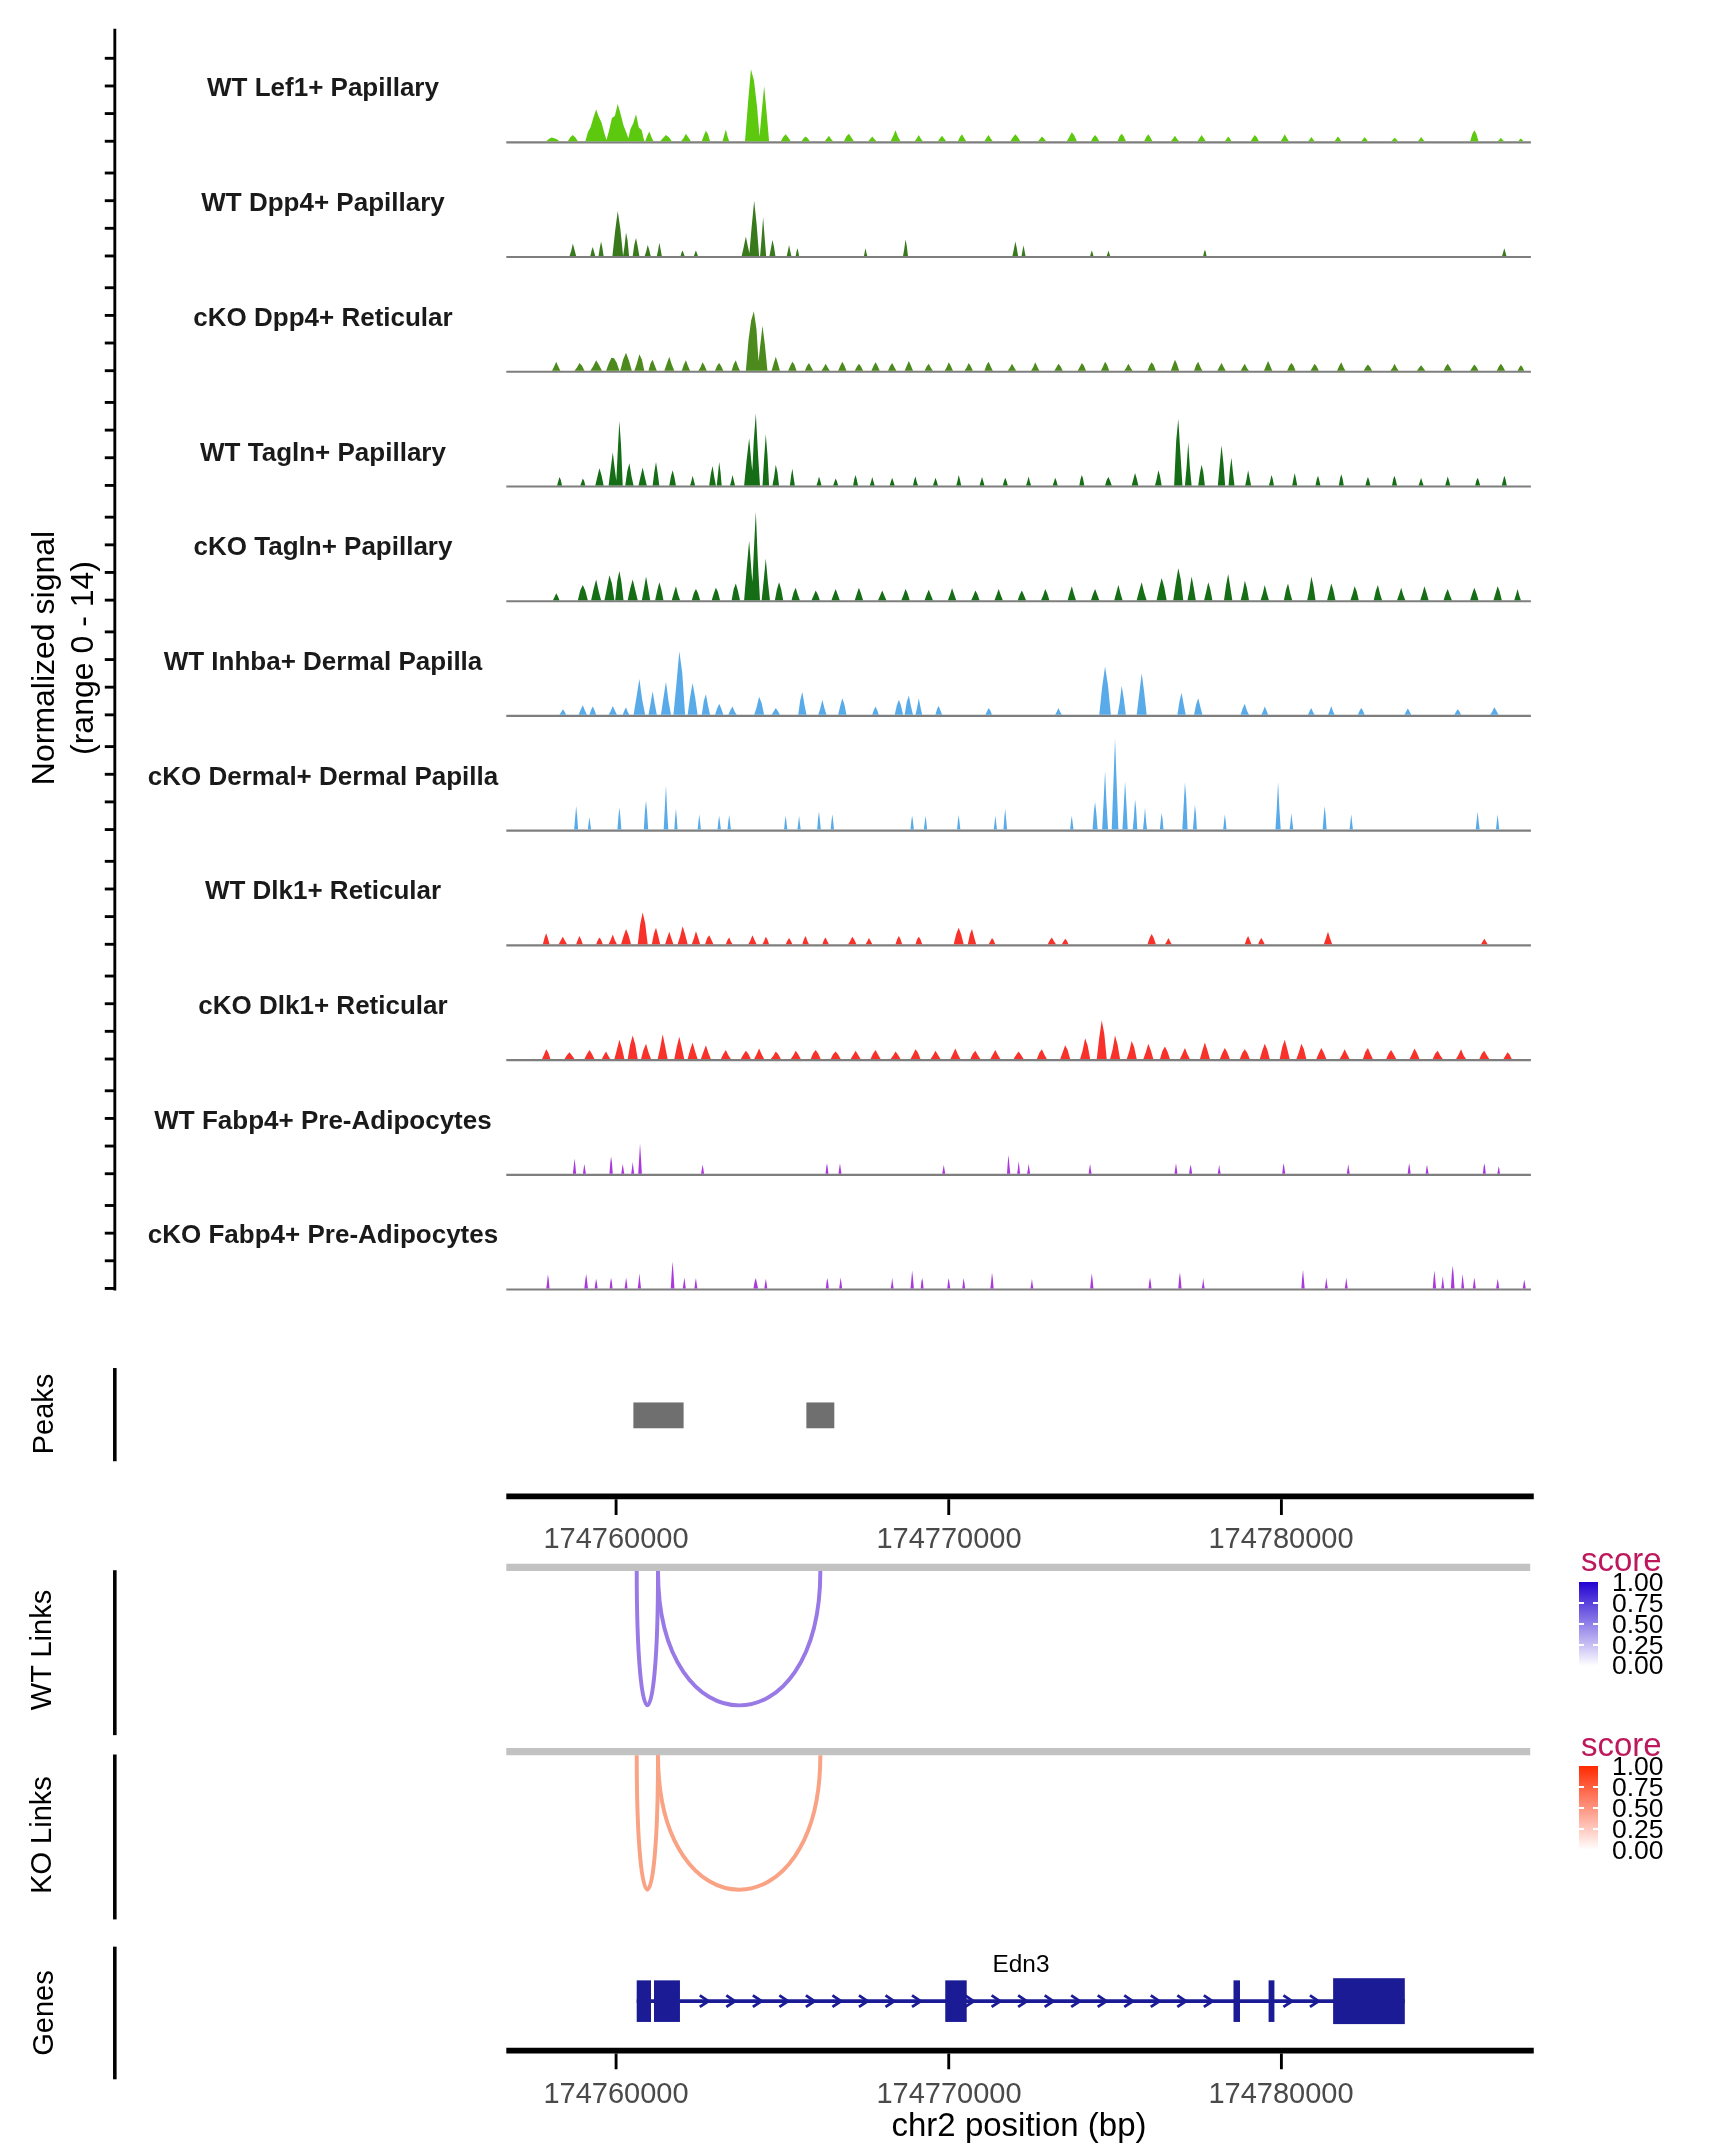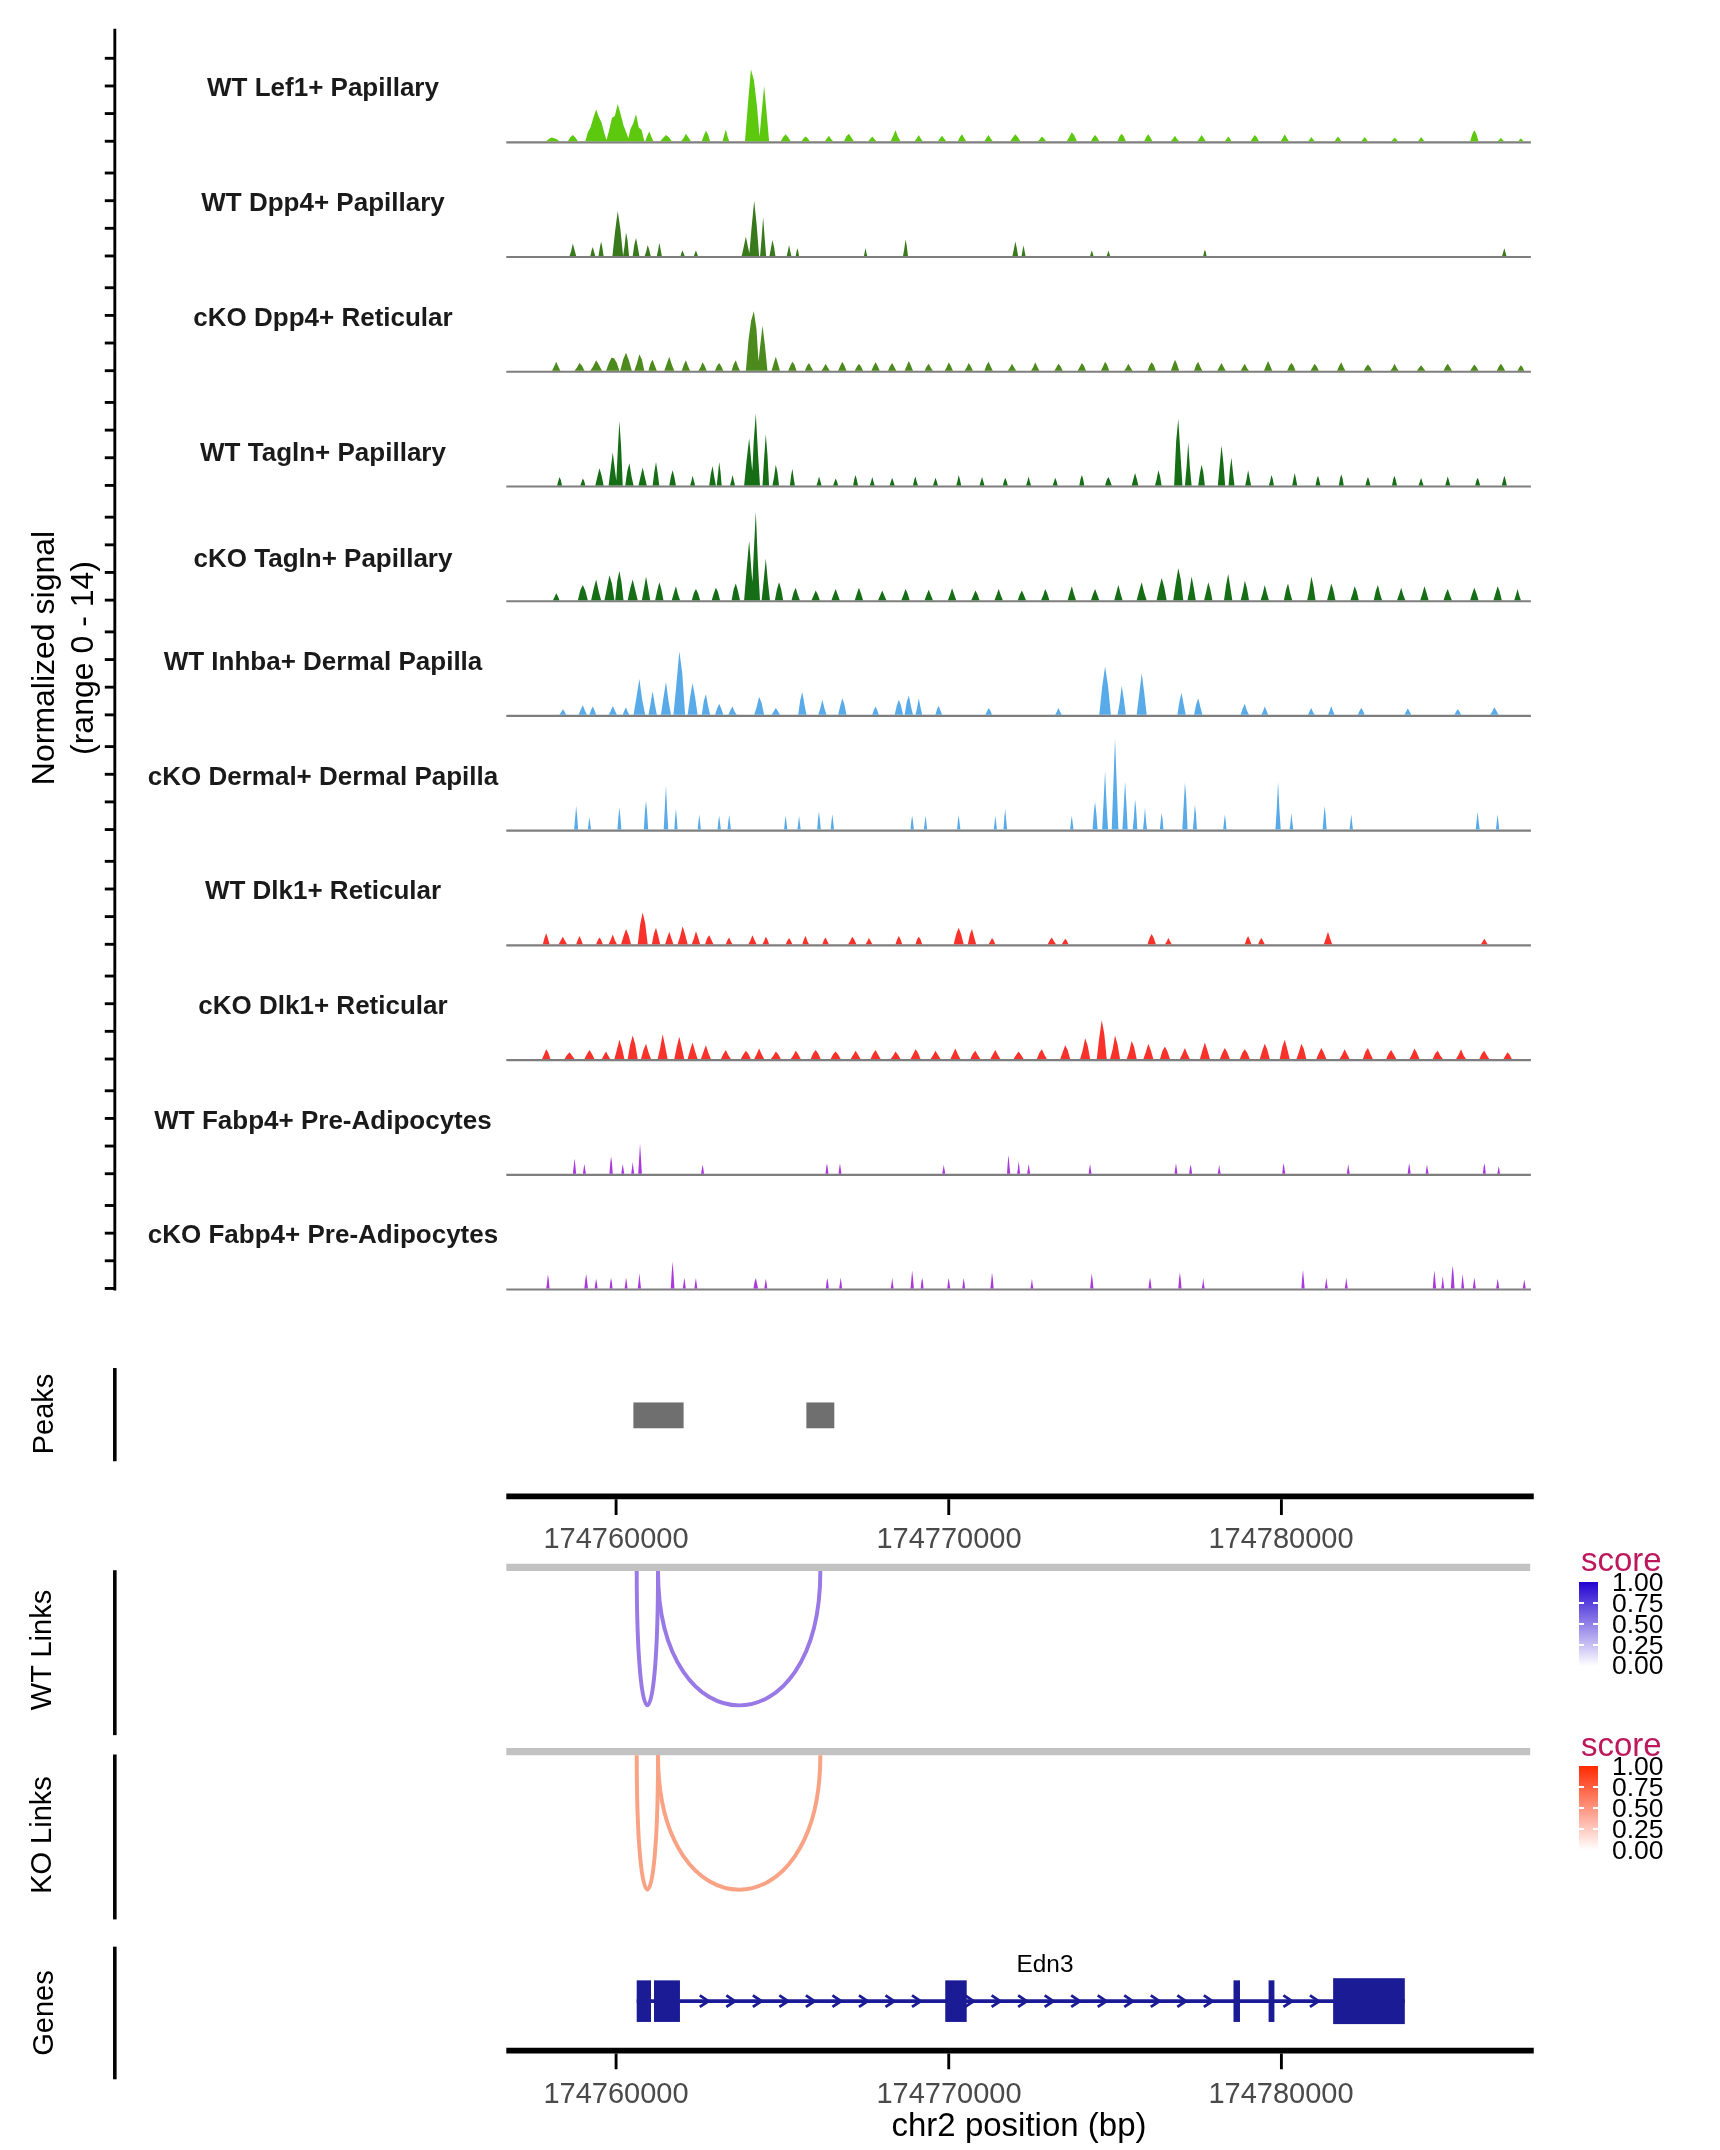--- a/index.html
+++ b/index.html
@@ -149,41 +149,41 @@
   <div class="lbl rot section-label" style="left:43px;top:1414px;">Peaks</div>
   <div class="lbl rot section-label" style="left:41px;top:1650px;">WT Links</div>
   <div class="lbl rot section-label" style="left:41px;top:1835px;">KO Links</div>
   <div class="lbl rot section-label" style="left:43px;top:2013px;">Genes</div>
 
   <div id="track-labels">
       <div class="lbl track-label" style="left: 323px; top: 87px;">WT Lef1+ Papillary</div>
       <div class="lbl track-label" style="left: 323px; top: 202px;">WT Dpp4+ Papillary</div>
       <div class="lbl track-label" style="left: 323px; top: 317px;">cKO Dpp4+ Reticular</div>
       <div class="lbl track-label" style="left: 323px; top: 432px; margin-top: 20px;">WT Tagln+ Papillary</div>
-      <div class="lbl track-label" style="left: 323px; top: 546px; margin-top: 12px;">cKO Tagln+ Papillary</div>
+      <div class="lbl track-label" style="left: 323px; top: 546px;">cKO Tagln+ Papillary</div>
       <div class="lbl track-label" style="left: 323px; top: 661px;">WT Inhba+ Dermal Papilla</div>
       <div class="lbl track-label" style="left: 323px; top: 776px;">cKO Dermal+ Dermal Papilla</div>
       <div class="lbl track-label" style="left: 323px; top: 890px;">WT Dlk1+ Reticular</div>
       <div class="lbl track-label" style="left: 323px; top: 1005px;">cKO Dlk1+ Reticular</div>
       <div class="lbl track-label" style="left: 323px; top: 1120px;">WT Fabp4+ Pre-Adipocytes</div>
       <div class="lbl track-label" style="left: 323px; top: 1234px; text-align: right;">cKO Fabp4+ Pre-Adipocytes</div>
     </div>
 
   <div id="tick-labels">
       <div class="ticklbl" style="left: 616px; top: 1514px;">174760000</div>
       <div class="ticklbl" style="left: 949px; top: 1514px;">174770000</div>
       <div class="ticklbl" style="left: 1281px; top: 1514px;">174780000</div>
       <div class="ticklbl" style="left: 616px; top: 2069px;">174760000</div>
       <div class="ticklbl" style="left: 949px; top: 2069px;">174770000</div>
       <div class="ticklbl" style="left: 1281px; top: 2069px;">174780000</div>
     </div>
 
   <div class="xaxis-title" style="left:1019px;top:2106px;">chr2 position (bp)</div>
 
-  <div class="lbl gene-label" style="left:1021px;top:1964px;margin-left:24px;">Edn3</div>
+  <div class="lbl gene-label" style="left:1021px;top:1964px;">Edn3</div>
 
   <div>
     <div class="legend-title" style="left:1581px;top:1541px;">score</div>
     <div class="legend-bar" id="wt-legend-bar" style="left: 1579px; top: 1582px; background: linear-gradient(rgb(35, 3, 209), rgb(255, 255, 255));">
       <div class="tk" style="left:0;top:20px;"></div>
         <div class="tk" style="right:0;top:20px;"></div>
       <div class="tk" style="left:0;top:41px;"></div>
         <div class="tk" style="right:0;top:41px;"></div>
       <div class="tk" style="left:0;top:62px;"></div>
         <div class="tk" style="right:0;top:62px;"></div>

